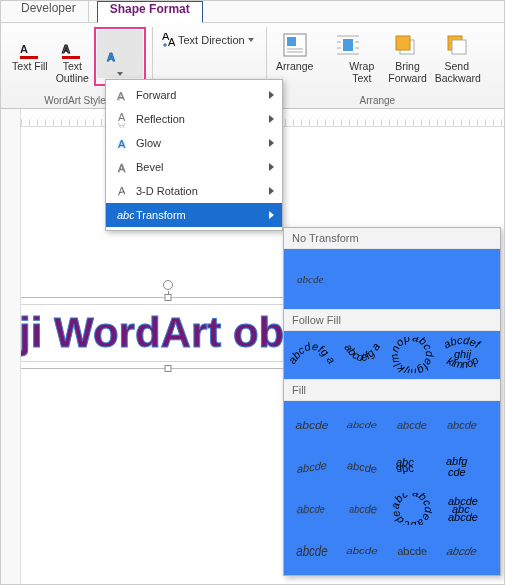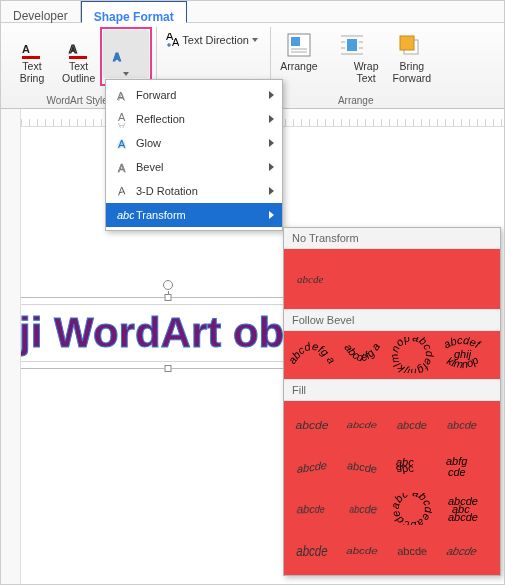--- a/index.html
+++ b/index.html
@@ -19,30 +19,31 @@
     border: 1px solid #ccc;
   }
   
   .tabs {
     display: flex;
     background: #fafafa;
     border-bottom: 1px solid #d0d0d0;
     height: 22px;
   }
   .tab {
-    padding: 8px 12px;
+    padding: 0 12px;
     font-size: 12px;
     color: #555;
     cursor: pointer;
     position: relative;
     border-right: 1px solid #d0d0d0;
+    margin-left: 8px;
   }
   .tab.active {
     background: #fff;
-    color: #3b82f6;
+    color: #701a75;
     font-weight: bold;
     border-top: 1px solid #2b579a;
     border-left: 1px solid #2b579a;
     border-right: 1px solid #2b579a;
     border-bottom: 1px solid #fff;
     margin-bottom: -1px;
   }
   
   .ribbon {
     display: flex;
@@ -210,21 +211,21 @@
     color: #fff;
   }
   .menu-item.selected .mi-arrow { border-left-color: #fff; }
 
   
   .gallery {
     position: absolute;
     top: 226px;
     left: 282px;
     width: 218px;
-    background: #ef4444;
+    background: #3b82f6;
     border: 1px solid #b5b5b5;
     box-shadow: 2px 2px 6px rgba(0,0,0,0.25);
     z-index: 10;
     max-height: 356px;
     overflow: hidden;
   }
   .gallery .section-label {
     background: #f3f3f3;
     color: #666;
     font-size: 11px;
@@ -267,21 +268,21 @@
   <div class="group" style="min-width:150px;">
     <div class="group-row">
 
       <div class="btn-big">
         <div class="icon">
           <svg width="28" height="30">
               <text x="4" y="23" font-size="24" font-family="Georgia" font-weight="bold" fill="#222">A</text>
               <rect x="4" y="26" width="18" height="3" fill="#c00"></rect>
             </svg>
         </div>
-        <div class="label">Text Bring</div>
+        <div class="label">Text Fill</div>
       </div>
 
       <div class="btn-big">
         <div class="icon">
           <svg width="28" height="30">
               <text x="4" y="23" font-size="24" font-family="Georgia" font-weight="bold" fill="none" stroke="#222" stroke-width="1.2">A</text>
               <rect x="4" y="26" width="18" height="3" fill="#c00"></rect>
             </svg>
         </div>
         <div class="label" style="white-space:pre-line;">Text
@@ -350,20 +351,30 @@
       <div class="btn-big">
         <div class="icon">
           <svg width="28" height="28">
               <rect x="9" y="9" width="14" height="14" fill="#fff" stroke="#aaa"></rect>
               <rect x="5" y="5" width="14" height="14" fill="#f2b134" stroke="#c98a12"></rect>
             </svg>
         </div>
         <div class="label" style="white-space:pre-line;margin-left:6px;">Bring
 Forward</div>
       </div>
+      <div class="btn-big">
+        <div class="icon">
+          <svg width="28" height="28">
+              <rect x="5" y="5" width="14" height="14" fill="#f2b134" stroke="#c98a12"></rect>
+              <rect x="9" y="9" width="14" height="14" fill="#fff" stroke="#aaa"></rect>
+            </svg>
+        </div>
+        <div class="label" style="white-space:pre-line;">Send
+Backward</div>
+      </div>
     </div>
     <div class="group-label">Arrange</div>
   </div>
 </div>
 
 <div class="ruler-v"></div>
 <div class="ruler-h"></div>
 
 <div class="canvas">
   <div class="wordart-box">
@@ -434,21 +445,21 @@
     <span class="mi-label">Transform</span>
     <span class="mi-arrow"></span>
   </div>
 </div>
 
 <div class="gallery">
   <div class="section-label">No Transform</div>
   <div class="no-transform-row">
     <div class="gal-item" style="justify-content:flex-start;padding-left:4px;">abcde</div>
   </div>
-  <div class="section-label">Follow Bevel</div>
+  <div class="section-label">Follow Fill</div>
   <div class="row">
     <div class="gal-item">
       <svg width="44" height="36">
           <defs>
             <path id="fp1" d="M4 28 Q22 -2 40 28"></path>
           </defs>
           <text font-size="7" font-family="Georgia" font-style="italic"><textPath href="#fp1">abcdefg abcdefg</textPath></text>
         </svg>
     </div>
     <div class="gal-item">

